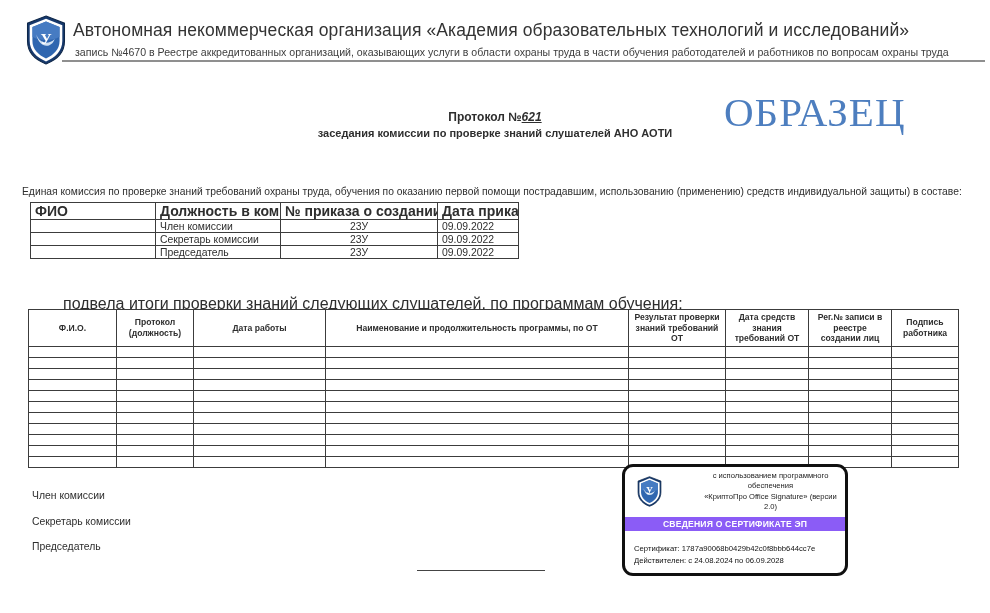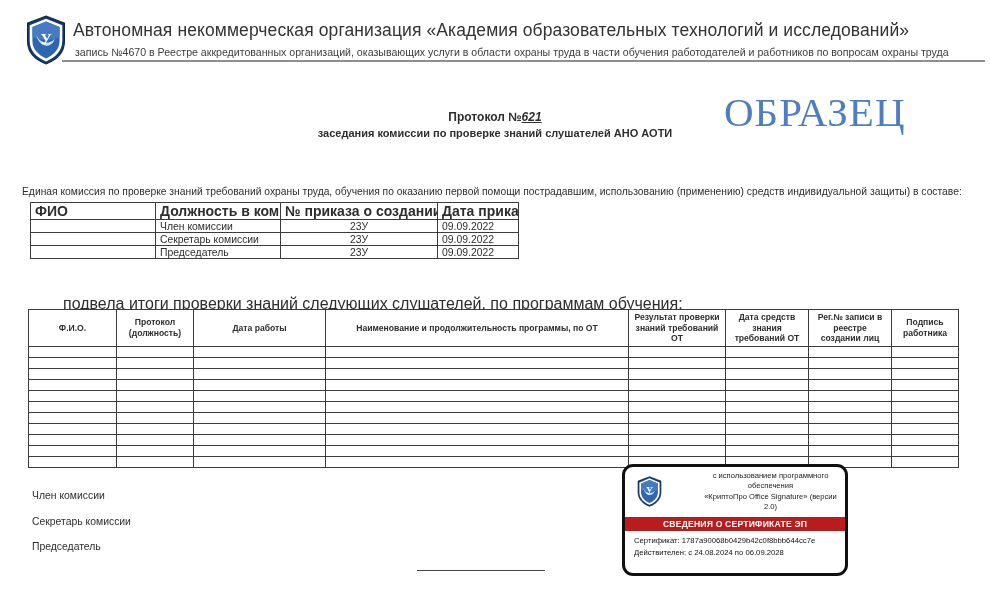--- a/index.html
+++ b/index.html
@@ -56,24 +56,24 @@
   
   .stamp{
     position:absolute;left:622px;top:464px;width:226px;height:112px;
     border:3px solid #101010;border-radius:11px;background:#fff;box-sizing:border-box;
   }
   .stamp-title{font-size:8.8px;font-weight:bold;text-align:center;margin-top:8px;letter-spacing:-.1px;}
   .stamp-mid{display:flex;align-items:center;margin-top:4px;gap:37px;}
   .stamp-logo{width:27px;height:31px;margin-left:11px;flex:0 0 auto;}
   .stamp-soft{flex:1;text-align:center;font-size:7.6px;line-height:1.35;color:#222;padding-right:4px;}
   .stamp-bar{
-    margin-top:5px;background:#b91c1c;color:#fff;font-size:8.6px;font-weight:bold;
+    margin-top:5px;background:#8b5cf6;color:#fff;font-size:8.6px;font-weight:bold;
     text-align:center;height:14px;line-height:14px;letter-spacing:.2px;
   }
-  .stamp-details{padding:4px 0 0 9px;font-size:7.7px;line-height:1.5;color:#111;}
+  .stamp-details{padding:12px 0 0 9px;font-size:7.7px;line-height:1.5;color:#111;}
 </style>
 </head>
 <body>
 
 <svg width="0" height="0" style="position:absolute">
   <defs>
     <symbol id="shield" viewBox="0 0 40 46">
       <path d="M20 1 L37 7.5 V24 C37 34.5 29.5 41.5 20 45 C10.5 41.5 3 34.5 3 24 V7.5 Z" fill="#16396e" stroke="#0e2749" stroke-width="1"></path>
       <path d="M20 3.5 L35 9.5 V24 C35 33 28.5 39.5 20 42.7 C11.5 39.5 5 33 5 24 V9.5 Z" fill="#ffffff"></path>
       <path d="M20 6 L32.5 11 V24 C32.5 31.5 27 37 20 40 C13 37 7.5 31.5 7.5 24 V11 Z" fill="#2f66b0"></path>

